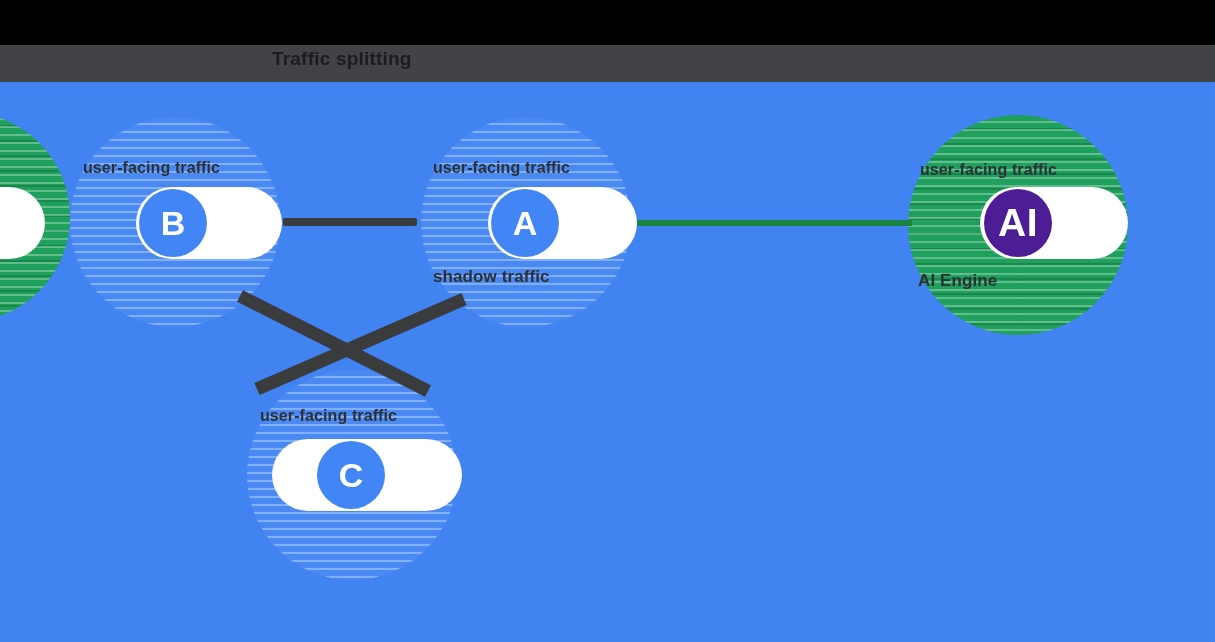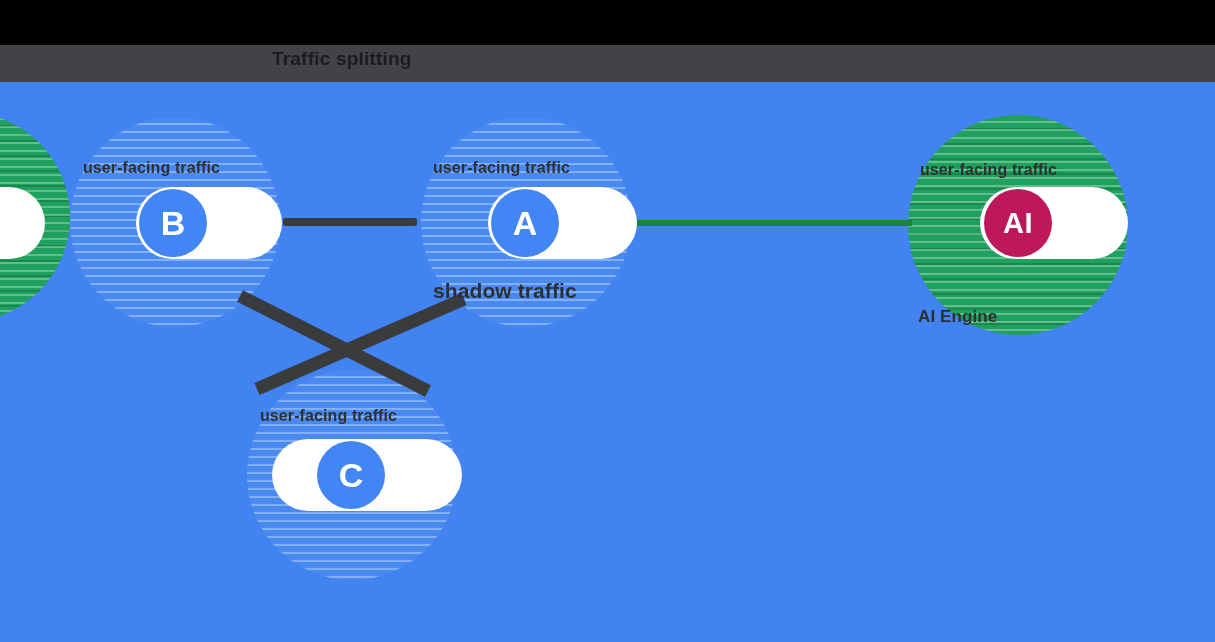--- a/index.html
+++ b/index.html
@@ -38,35 +38,35 @@
   .pill-b  { left:136px; top:187px; width:146px; }
   .pill-a  { left:488px; top:187px; width:149px; }
   .pill-c  { left:272px; top:439px; width:190px; }
   .pill-ai { left:980px; top:187px; width:148px; }
   .pill-left { left:-100px; top:187px; width:145px; }
 
   .node { position:absolute; width:68px; height:68px; border-radius:50%;
           display:flex; align-items:center; justify-content:center;
           color:#ffffff; font-weight:600; }
   .node.blue  { background:#4285f4; font-size:34px; }
-  .node.greenc{ background:#be185d; font-size:29px; letter-spacing:.5px; }
+  .node.greenc{ background:#4c1d95; font-size:39px; letter-spacing:.5px; }
   .node-b  { left:139px; top:189px; }
   .node-a  { left:491px; top:189px; }
   .node-c  { left:317px; top:441px; }
   .node-ai { left:984px; top:189px; }
 
   
   .lbl { position:absolute; width:200px; font-size:16px;
          font-weight:600; color:#2d3033; letter-spacing:.1px; }
   .lbl-top-b  { left:83px;  top:159px; }
   .lbl-top-a  { left:433px; top:159px; }
   .lbl-top-c  { left:260px; top:407px; }
   .lbl-top-ai { left:920px; top:161px; }
-  .lbl-bot-a  { left:433px; top:267px; font-size:21px;margin-top:12px; }
-  .lbl-bot-ai { left:918px; top:271px; font-size:17px;margin-top:36px; }
+  .lbl-bot-a  { left:433px; top:267px; font-size:17px; }
+  .lbl-bot-ai { left:918px; top:271px; font-size:17px; }
 
   
   .conn-ba   { position:absolute; left:283px; top:218px; width:134px; height:8px;
                background:#3a3b3d; border-radius:2px; }
   .conn-a-ai { position:absolute; left:637px; top:220px; width:275px; height:6px;
                background:#1b8442; }
   .wedges { position:absolute; left:0; top:0; width:1215px; height:642px; pointer-events:none; }
 </style>
 </head>
 <body>

